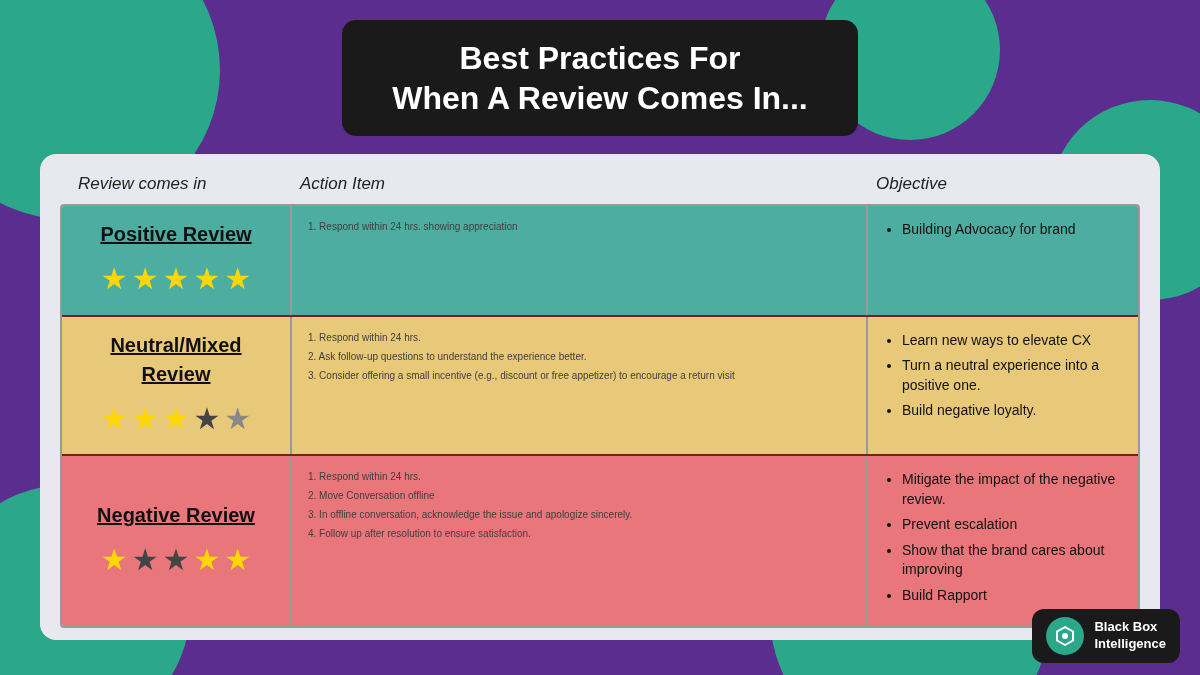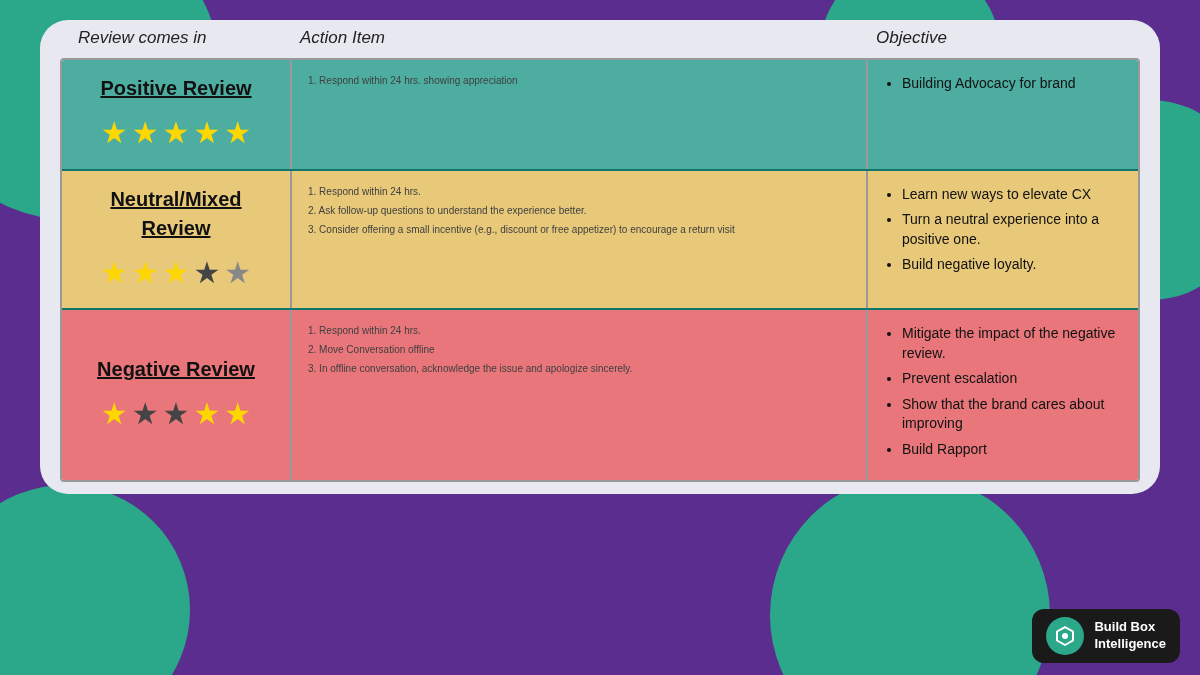--- a/index.html
+++ b/index.html
@@ -42,22 +42,22 @@
       font-weight: 900;
       text-align: center;
       border-radius: 14px;
       padding: 18px 50px;
       margin-bottom: 18px;
       line-height: 1.25;
     }
 
     .table-wrapper {
       background: #e8e8f0;
-      border-radius: 28px;
-      padding: 4px 20px 12px 20px;
+      border-radius: 16px;
+      padding: 16px 20px 12px 20px;
       width: 100%;
       max-width: 1120px;
     }
 
     .col-headers {
       display: grid;
       grid-template-columns: 230px 1fr 270px;
       gap: 0;
       margin-bottom: 6px;
       padding: 0 2px;
@@ -74,21 +74,21 @@
 
     .table-body {
       border: 2px solid #999;
       border-radius: 4px;
       overflow: hidden;
     }
 
     .table-row {
       display: grid;
       grid-template-columns: 230px 1fr 270px;
-      border-bottom: 2px solid #0f766e;
+      border-bottom: 2px solid #7f1d1d;
     }
     .table-row:last-child { border-bottom: none; }
 
     .cell {
       padding: 14px 16px;
       border-right: 2px solid #999;
       font-size: 14px;
       line-height: 1.45;
     }
     .cell:last-child { border-right: none; }
@@ -186,20 +186,24 @@
 <body>
 
 <div class="bg-blob blob1"></div>
 <div class="bg-blob blob2"></div>
 <div class="bg-blob blob3"></div>
 <div class="bg-blob blob4"></div>
 <div class="bg-blob blob5"></div>
 
 <div class="main-container">
 
+  <div class="title-box">
+    <div>Best Practices For</div>
+    <div>When A Review Comes In...</div>
+  </div>
 
   <div class="table-wrapper">
 
     <div class="col-headers">
       <div class="col-header">Review comes in</div>
       <div class="col-header">Action  Item</div>
       <div class="col-header">Objective</div>
     </div>
 
     <div class="table-body">
@@ -263,20 +267,21 @@
             <span class="star-dark">★</span>
             <span class="star-gold">★</span>
             <span class="star-gold">★</span>
           </div>
         </div>
         <div class="cell">
           <ul class="action-list">
             <li>1. Respond within 24 hrs.</li>
             <li>2. Move Conversation offline</li>
             <li>3. In offline conversation, acknowledge the issue and apologize sincerely.</li>
+            <li>4.  Follow up after resolution to ensure satisfaction.</li>
           </ul>
         </div>
         <div class="cell">
           <ul class="objective-list">
             <li>Mitigate the impact of the negative review.</li>
             <li>Prevent escalation</li>
             <li>Show that the brand cares about improving</li>
             <li>Build Rapport</li>
           </ul>
         </div>
@@ -287,16 +292,16 @@
 </div>
 
 <div class="footer-logo">
   <div class="logo-icon">
     <svg width="24" height="24" viewBox="0 0 24 24" fill="white">
       <path d="M12 2L3 7v10l9 5 9-5V7L12 2zm0 2.18L19 8v8l-7 3.88L5 16V8l7-3.82z"></path>
       <circle cx="12" cy="12" r="3" fill="white"></circle>
     </svg>
   </div>
   <div class="logo-text">
-    <div>Build Box</div>
+    <div>Black Box</div>
     <div>Intelligence</div>
   </div>
 </div>
 
 </body></html>

